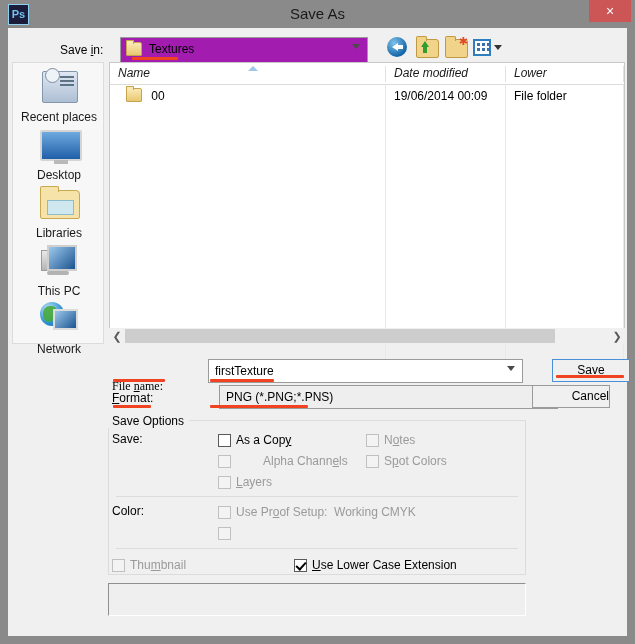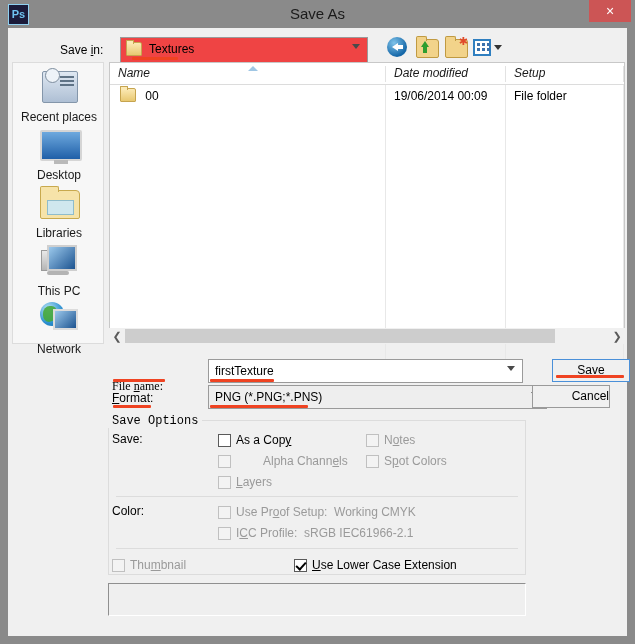--- a/index.html
+++ b/index.html
@@ -42,21 +42,21 @@
     position:absolute;right:4px;top:0;width:42px;height:22px;
     background:#cc5555;color:#fff;
     text-align:center;line-height:22px;font-size:14px;
   }
   
   .savein-label{
     position:absolute;left:52px;top:43px;font-size:12px;
   }
   .savein-combo{
     position:absolute;left:112px;top:37px;width:248px;height:32px;
-    background:#ef4444;border:1px solid #9a9a9a;box-sizing:border-box;
+    background:#a21caf;border:1px solid #9a9a9a;box-sizing:border-box;
   }
   .savein-combo .folder{
     position:absolute;left:5px;top:4px;
   }
   .savein-combo .txt{
     position:absolute;left:28px;top:4px;font-size:12px;
   }
   .combo-arrow{
     position:absolute;right:7px;top:6px;
     width:0;height:0;border-left:4px solid transparent;
@@ -198,21 +198,21 @@
     box-sizing:border-box;text-align:center;line-height:21px;font-size:12px;
   }
   .btn.focus{border:1px solid #4a90d9;box-shadow:inset 0 0 0 1px #f0f0f0;}
   
   .group{
     position:absolute;left:100px;top:420px;width:418px;height:155px;
     border:1px solid #dcdcdc;border-top:none;box-sizing:border-box;
   }
   .group .topline-l{position:absolute;left:0;top:0;width:4px;height:1px;background:#dcdcdc;}
   .group .topline-r{position:absolute;left:80px;top:0;right:0;height:1px;background:#dcdcdc;}
-  .legend{position:absolute;left:100px;top:414px;font-size:12px;background:#f0f0f0;padding:0 4px;font-family:Liberation Mono, monospace;}
+  .legend{position:absolute;left:100px;top:414px;font-size:12px;background:#f0f0f0;padding:0 4px;}
   .cb{
     position:absolute;width:13px;height:13px;border:1px solid #5a5a5a;background:#fff;
     box-sizing:border-box;
   }
   .cb.dis{border-color:#c0c0c0;background:#f3f3f3;}
   .cb.on:after{
     content:"";position:absolute;left:3px;top:0px;width:4px;height:8px;
     border:solid #000;border-width:0 2px 2px 0;transform:rotate(42deg);
   }
   .cbl{position:absolute;font-size:12px;color:#000;}
@@ -311,28 +311,28 @@
     </div>
   </div>
 
   <div class="filelist">
     <div class="hdr">
       <div class="cell" style="left:0;width:276px;">Name</div>
       <div class="sortmark"></div>
       <div class="div" style="left:275px;"></div>
       <div class="cell" style="left:276px;width:120px;">Date modified</div>
       <div class="div" style="left:395px;"></div>
-      <div class="cell" style="left:396px;width:118px;">Setup</div>
+      <div class="cell" style="left:396px;width:118px;">Lower</div>
       <div class="div" style="left:513px;"></div>
     </div>
     <div class="vdiv" style="left:275px;top:22px;"></div>
     <div class="vdiv" style="left:395px;top:22px;"></div>
     <div class="vdiv" style="left:513px;top:22px;"></div>
     <div class="row">
-      <div class="c" style="left:0;width:275px;padding-left:10px;">
+      <div class="c" style="left:0;width:275px;padding-left:16px;">
         <span class="folder"></span>
         <span style="margin-left:6px;">00</span>
       </div>
       <div class="c" style="left:276px;width:119px;">19/06/2014 00:09</div>
       <div class="c" style="left:396px;width:117px;">File folder</div>
     </div>
   </div>
 
   <div class="hscroll">
     <div class="arrow" style="left:0;">❮</div>
@@ -342,21 +342,21 @@
 
   <div class="lbl-b" style="left:104px;top:379px;font-family:Liberation Serif, serif;">File <u>n</u>ame:</div>
   <div class="inputbox" style="left:200px;top:359px;width:315px;">
     <span class="val">firstTexture</span>
     <span class="combo-arrow"></span>
   </div>
   <div class="red-underline" style="left:105px;top:379px;width:52px;"></div>
   <div class="red-underline" style="left:202px;top:379px;width:64px;"></div>
 
   <div class="lbl-b" style="left:104px;top:391px;"><u>F</u>ormat:</div>
-  <div class="selbox" style="left:200px;top:385px;width:339px;">
+  <div class="selbox" style="left:211px;top:385px;width:339px;">
     <span class="val">PNG (*.PNG;*.PNS)</span>
     <span class="combo-arrow"></span>
   </div>
   <div class="red-underline" style="left:105px;top:405px;width:38px;"></div>
   <div class="red-underline" style="left:202px;top:405px;width:98px;"></div>
 
   <div class="btn focus" style="left:544px;top:359px;"><u>S</u>ave</div>
   <div class="red-underline" style="left:548px;top:375px;width:68px;"></div>
   <div class="btn" style="left:524px;top:385px;text-align:right;">Cancel</div>
 
@@ -384,21 +384,20 @@
   <div class="cbl dis" style="left:228px;top:475px;"><u>L</u>ayers</div>
 
   <div class="sep" style="left:108px;top:496px;width:402px;"></div>
 
   <div class="lbl-b" style="left:104px;top:504px;">Color:</div>
 
   <div class="cb dis" style="left:210px;top:506px;"></div>
   <div class="cbl dis" style="left:228px;top:505px;">Use Pr<u>o</u>of Setup:&nbsp; <span>Working CMYK</span></div>
 
   <div class="cb dis" style="left:210px;top:527px;"></div>
-  <div class="cbl dis" style="left:228px;top:526px;">I<u>C</u>C Profile:&nbsp; <span>sRGB IEC61966-2.1</span></div>
 
   <div class="sep" style="left:108px;top:548px;width:402px;"></div>
 
   <div class="cb dis" style="left:104px;top:559px;"></div>
   <div class="cbl dis" style="left:122px;top:558px;">Thu<u>m</u>bnail</div>
 
   <div class="cb on" style="left:286px;top:559px;"></div>
   <div class="cbl" style="left:304px;top:558px;"><u>U</u>se Lower Case Extension</div>
 
   <div class="bottombox"></div>

